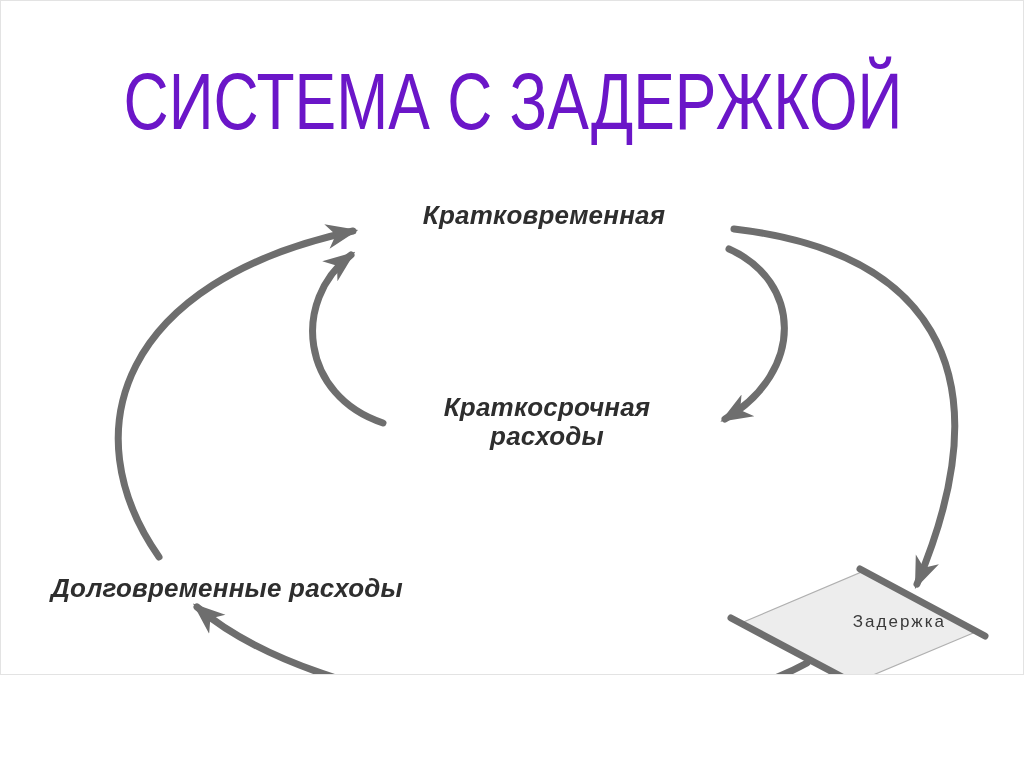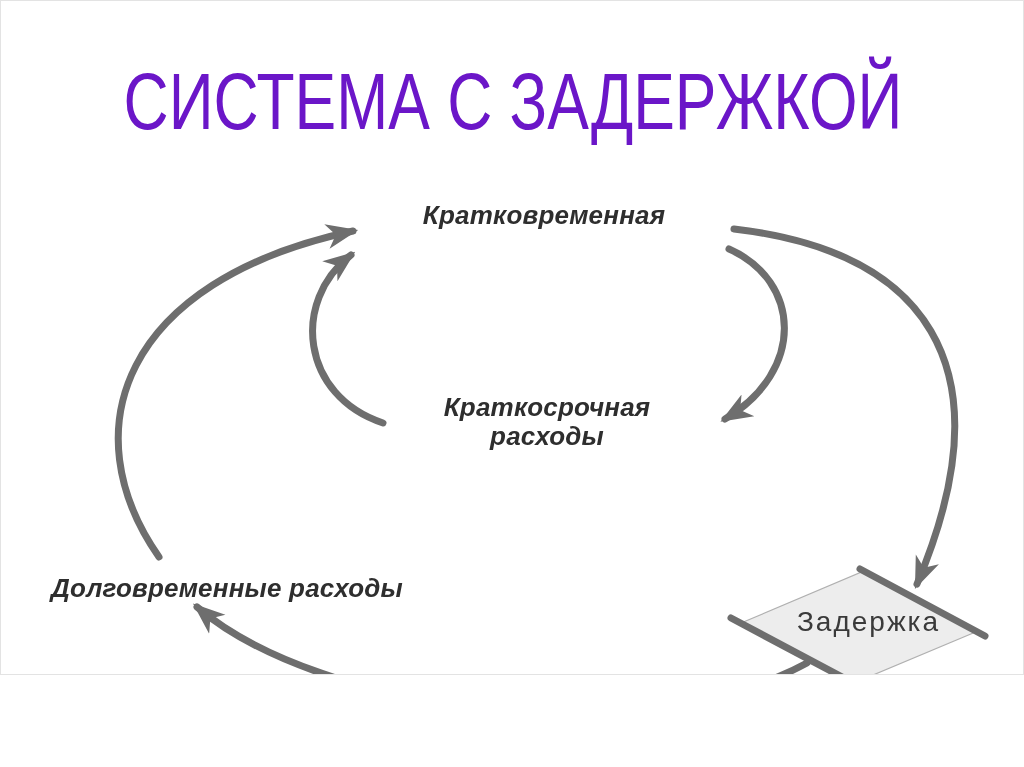--- a/index.html
+++ b/index.html
@@ -69,22 +69,22 @@
   }
   .node .line { display: block; }
   .node-strategy { left: 413px; top: 199px; width: 260px; }
   .node-profit   { left: 426px; top: 392px; width: 240px; line-height: 29px; }
   .node-costs    { left: 40px;  top: 564px; width: 372px; white-space: nowrap; margin-top: 8px; }
   .node-delay-label {
     position: absolute;
     left: 790px;
     top: 607px;
     width: 155px;
-    text-align: center;
-    font-size: 28px;
+    text-align: right;
+    font-size: 17px;
     line-height: 28px;
     font-weight: 400;
     letter-spacing: 2px;
     color: var(--color-delay_text, #3a3a3a);
   }
 </style>
 </head>
 <body>
 
 <div class="slide">

